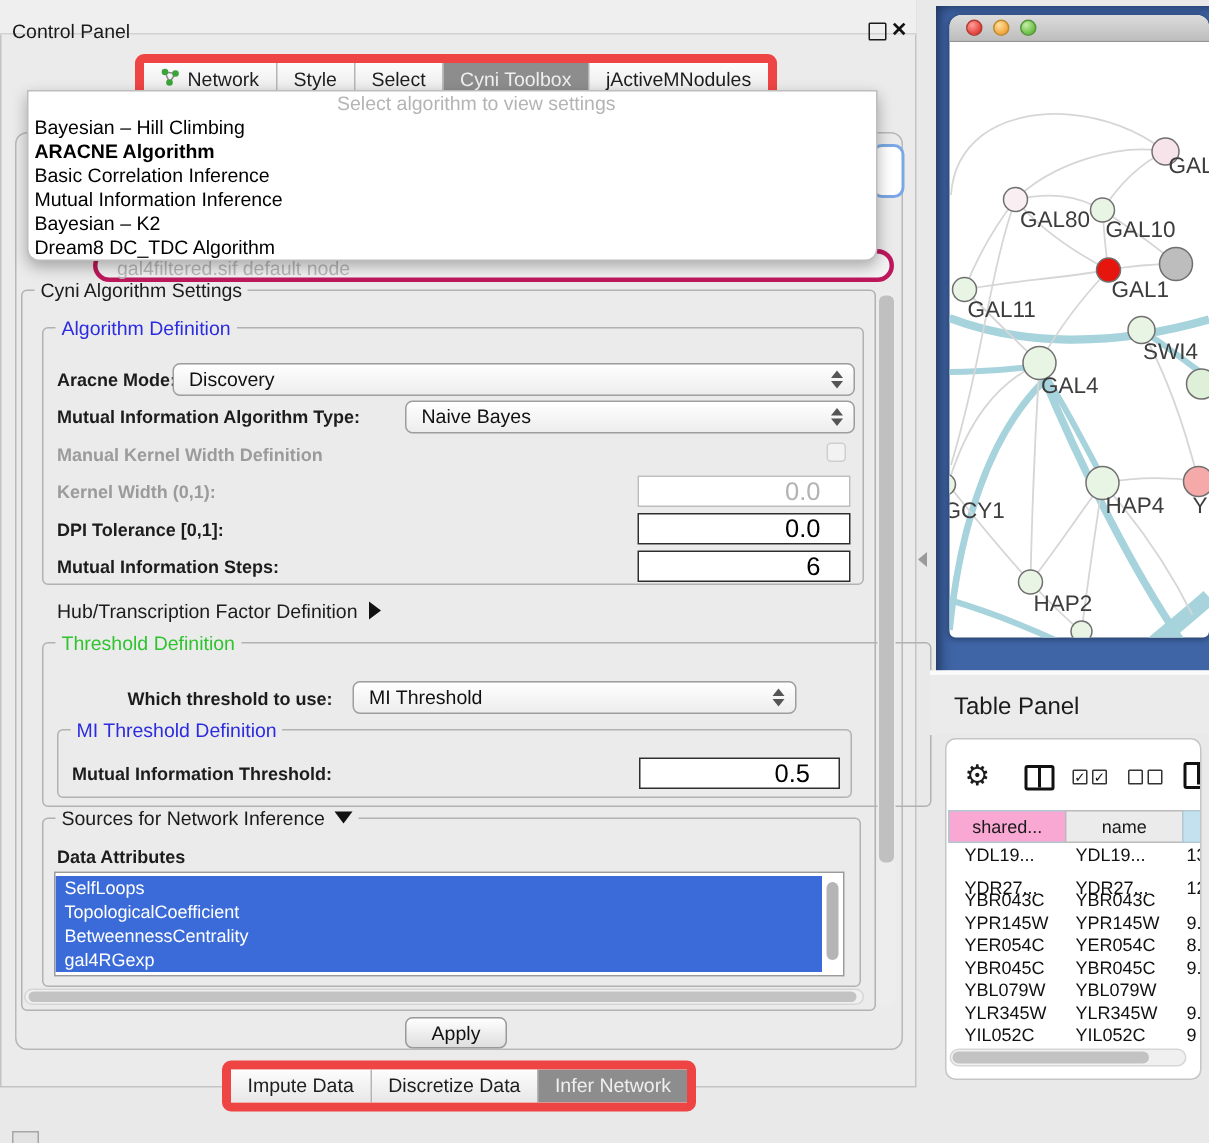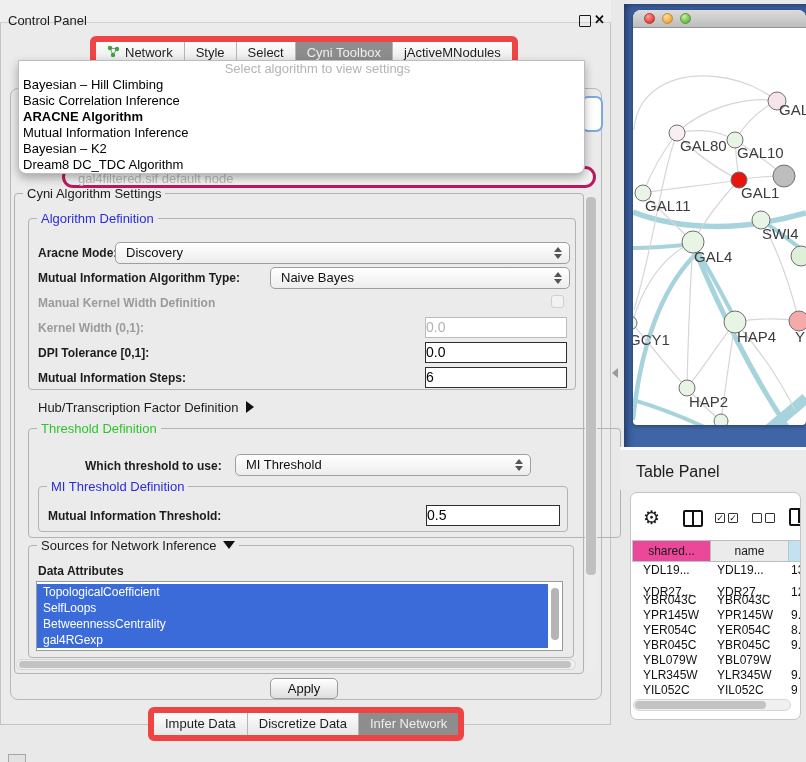--- a/index.html
+++ b/index.html
@@ -36,22 +36,22 @@
   .gtitle.green{color:#2fc42f;}
   .lbl{position:absolute;font-size:12px;font-weight:bold;color:#1c1c1c;white-space:nowrap;}
   .lbl.dis{color:#9b9b9b;}
   .lbl.plain{font-weight:normal;font-size:13px;}
   .combo{position:absolute;border:1px solid #9e9e9e;border-radius:5px;background:linear-gradient(#ffffff,#ededed);
          font-size:13px;color:#111;line-height:20px;padding-left:10px;box-sizing:border-box;}
   .spin{position:absolute;right:7px;top:3px;width:8px;height:14px;}
   .spin:before,.spin:after{content:"";position:absolute;left:0;border-left:4px solid transparent;border-right:4px solid transparent;}
   .spin:before{top:1px;border-bottom:5px solid #555;}
   .spin:after{bottom:1px;border-top:5px solid #555;}
-  .field{position:absolute;border:1px solid #2e2e2e;background:#fff;font-size:14px;color:#000;
-         padding-right:5px;line-height:19px;box-sizing:border-box;}
+  .field{position:absolute;border:1px solid #2e2e2e;background:#fff;font-size:17px;color:#000;text-align:right;
+         padding-right:19px;line-height:19px;box-sizing:border-box;}
   .field.dis{border-color:#bcbcbc;color:#b2b2b2;}
   .checkbox{position:absolute;width:13px;height:13px;border:1px solid #cfcfcf;border-radius:3px;background:#f2f2f2;box-sizing:border-box;}
   .tri-right{display:inline-block;width:0;height:0;border-top:6px solid transparent;border-bottom:6px solid transparent;
              border-left:8px solid #111;margin-left:8px;vertical-align:-1px;}
   .tri-down{display:inline-block;width:0;height:0;border-left:6px solid transparent;border-right:6px solid transparent;
             border-top:8px solid #111;margin-left:6px;vertical-align:1px;}
   .listbox{position:absolute;border:1px solid #9a9a9a;background:#fff;overflow:hidden;box-sizing:border-box;}
   .attr-item{height:16px;line-height:16px;font-size:12px;color:#fff;background:#3a6bd8;width:511px;padding-left:6px;box-sizing:border-box;}
   .vthumb{position:absolute;background:#b5b5b5;border-radius:4px;}
   .hscroll{position:absolute;background:#f0f0f0;border:1px solid #d6d6d6;border-radius:6px;box-sizing:border-box;}
@@ -127,22 +127,22 @@
 
 <div class="abs content-panel"></div>
 
 <div class="abs bg-combo">gal4filtered.sif default node</div>
 <div class="abs focus-frag"></div>
 
 <div class="abs popup">
   <div class="popup-header">Select algorithm to view settings</div>
   <div id="algo-list">
       <div class="dd-item">Bayesian – Hill Climbing</div>
+      <div class="dd-item bold">ARACNE Algorithm</div>
       <div class="dd-item">Basic Correlation Inference</div>
-      <div class="dd-item bold">ARACNE Algorithm</div>
       <div class="dd-item">Mutual Information Inference</div>
       <div class="dd-item">Bayesian – K2</div>
       <div class="dd-item">Dream8 DC_TDC Algorithm</div>
     </div>
 </div>
 
 <div class="group" style="left:14px;top:193px;width:570px;height:481px;">
   <span class="gtitle">Cyni Algorithm Settings</span>
 </div>
 
@@ -185,22 +185,22 @@
 </div>
 <div class="lbl" style="left:48px;top:509px;text-align:right;">Mutual Information Threshold:</div>
 <div class="field" style="left:426px;top:505px;width:134px;height:21px;">0.5</div>
 
 <div class="group" style="left:28px;top:545px;width:546px;height:113px;">
   <span class="gtitle"><span>Sources for Network Inference</span><span class="tri-down"></span></span>
 </div>
 <div class="lbl" style="left:38px;top:564px;">Data Attributes</div>
 <div class="listbox" style="left:36px;top:581px;width:527px;height:70px;">
   <div id="attr-list" style="padding-top:2px;">
+      <div class="attr-item">SelfLoops</div>
       <div class="attr-item">TopologicalCoefficient</div>
-      <div class="attr-item">SelfLoops</div>
       <div class="attr-item">BetweennessCentrality</div>
       <div class="attr-item">gal4RGexp</div>
     </div>
   <div class="vthumb" style="right:3px;top:6px;width:8px;height:52px;"></div>
 </div>
 <div class="hscroll" style="left:16px;top:659px;width:560px;height:11px;">
   <div class="hthumb" style="left:2px;top:1px;width:552px;height:7px;"></div>
 </div>
 
 <div class="vscroll" style="left:585px;top:195px;width:12px;height:477px;">
@@ -296,21 +296,21 @@
 <div class="abs tp-title">Table Panel</div>
 <div class="abs table-box">
   <div class="gear" style="left:12px;top:15px;">⚙</div>
   <div class="split-icon" style="left:52px;top:17px;"></div>
   <div class="cbx" style="left:84px;top:20px;">✓</div>
   <div class="cbx" style="left:97px;top:20px;">✓</div>
   <div class="cbx" style="left:121px;top:20px;"></div>
   <div class="cbx" style="left:134px;top:20px;"></div>
   <div class="split-icon" style="left:158px;top:15px;width:16px;height:18px;"></div>
 
-  <div class="th-cell" style="left:1px;top:47px;width:79px;background:#ec4899;">shared...</div>
+  <div class="th-cell" style="left:1px;top:47px;width:79px;background:#f9a8d4;">shared...</div>
   <div class="th-cell" style="left:79px;top:47px;width:79px;background:#ebebeb;border-color:#bbbbbb;">name</div>
   <div class="th-cell" style="left:157px;top:47px;width:14px;background:#c3e1ef;"></div>
 
   <div id="table-rows">
       <div class="t-row" style="left: 0px; top: 70px; width: 171px;">
         <div class="t-cell" style="left: 12px; width: 70px;">YDL19...</div>
         <div class="t-cell" style="left: 86px; width: 70px;">YDL19...</div>
         <div class="t-cell" style="left: 160px; width: 12px;">13</div>
       </div>
       <div class="t-row" style="left: 0px; top: 92px; width: 171px;">

